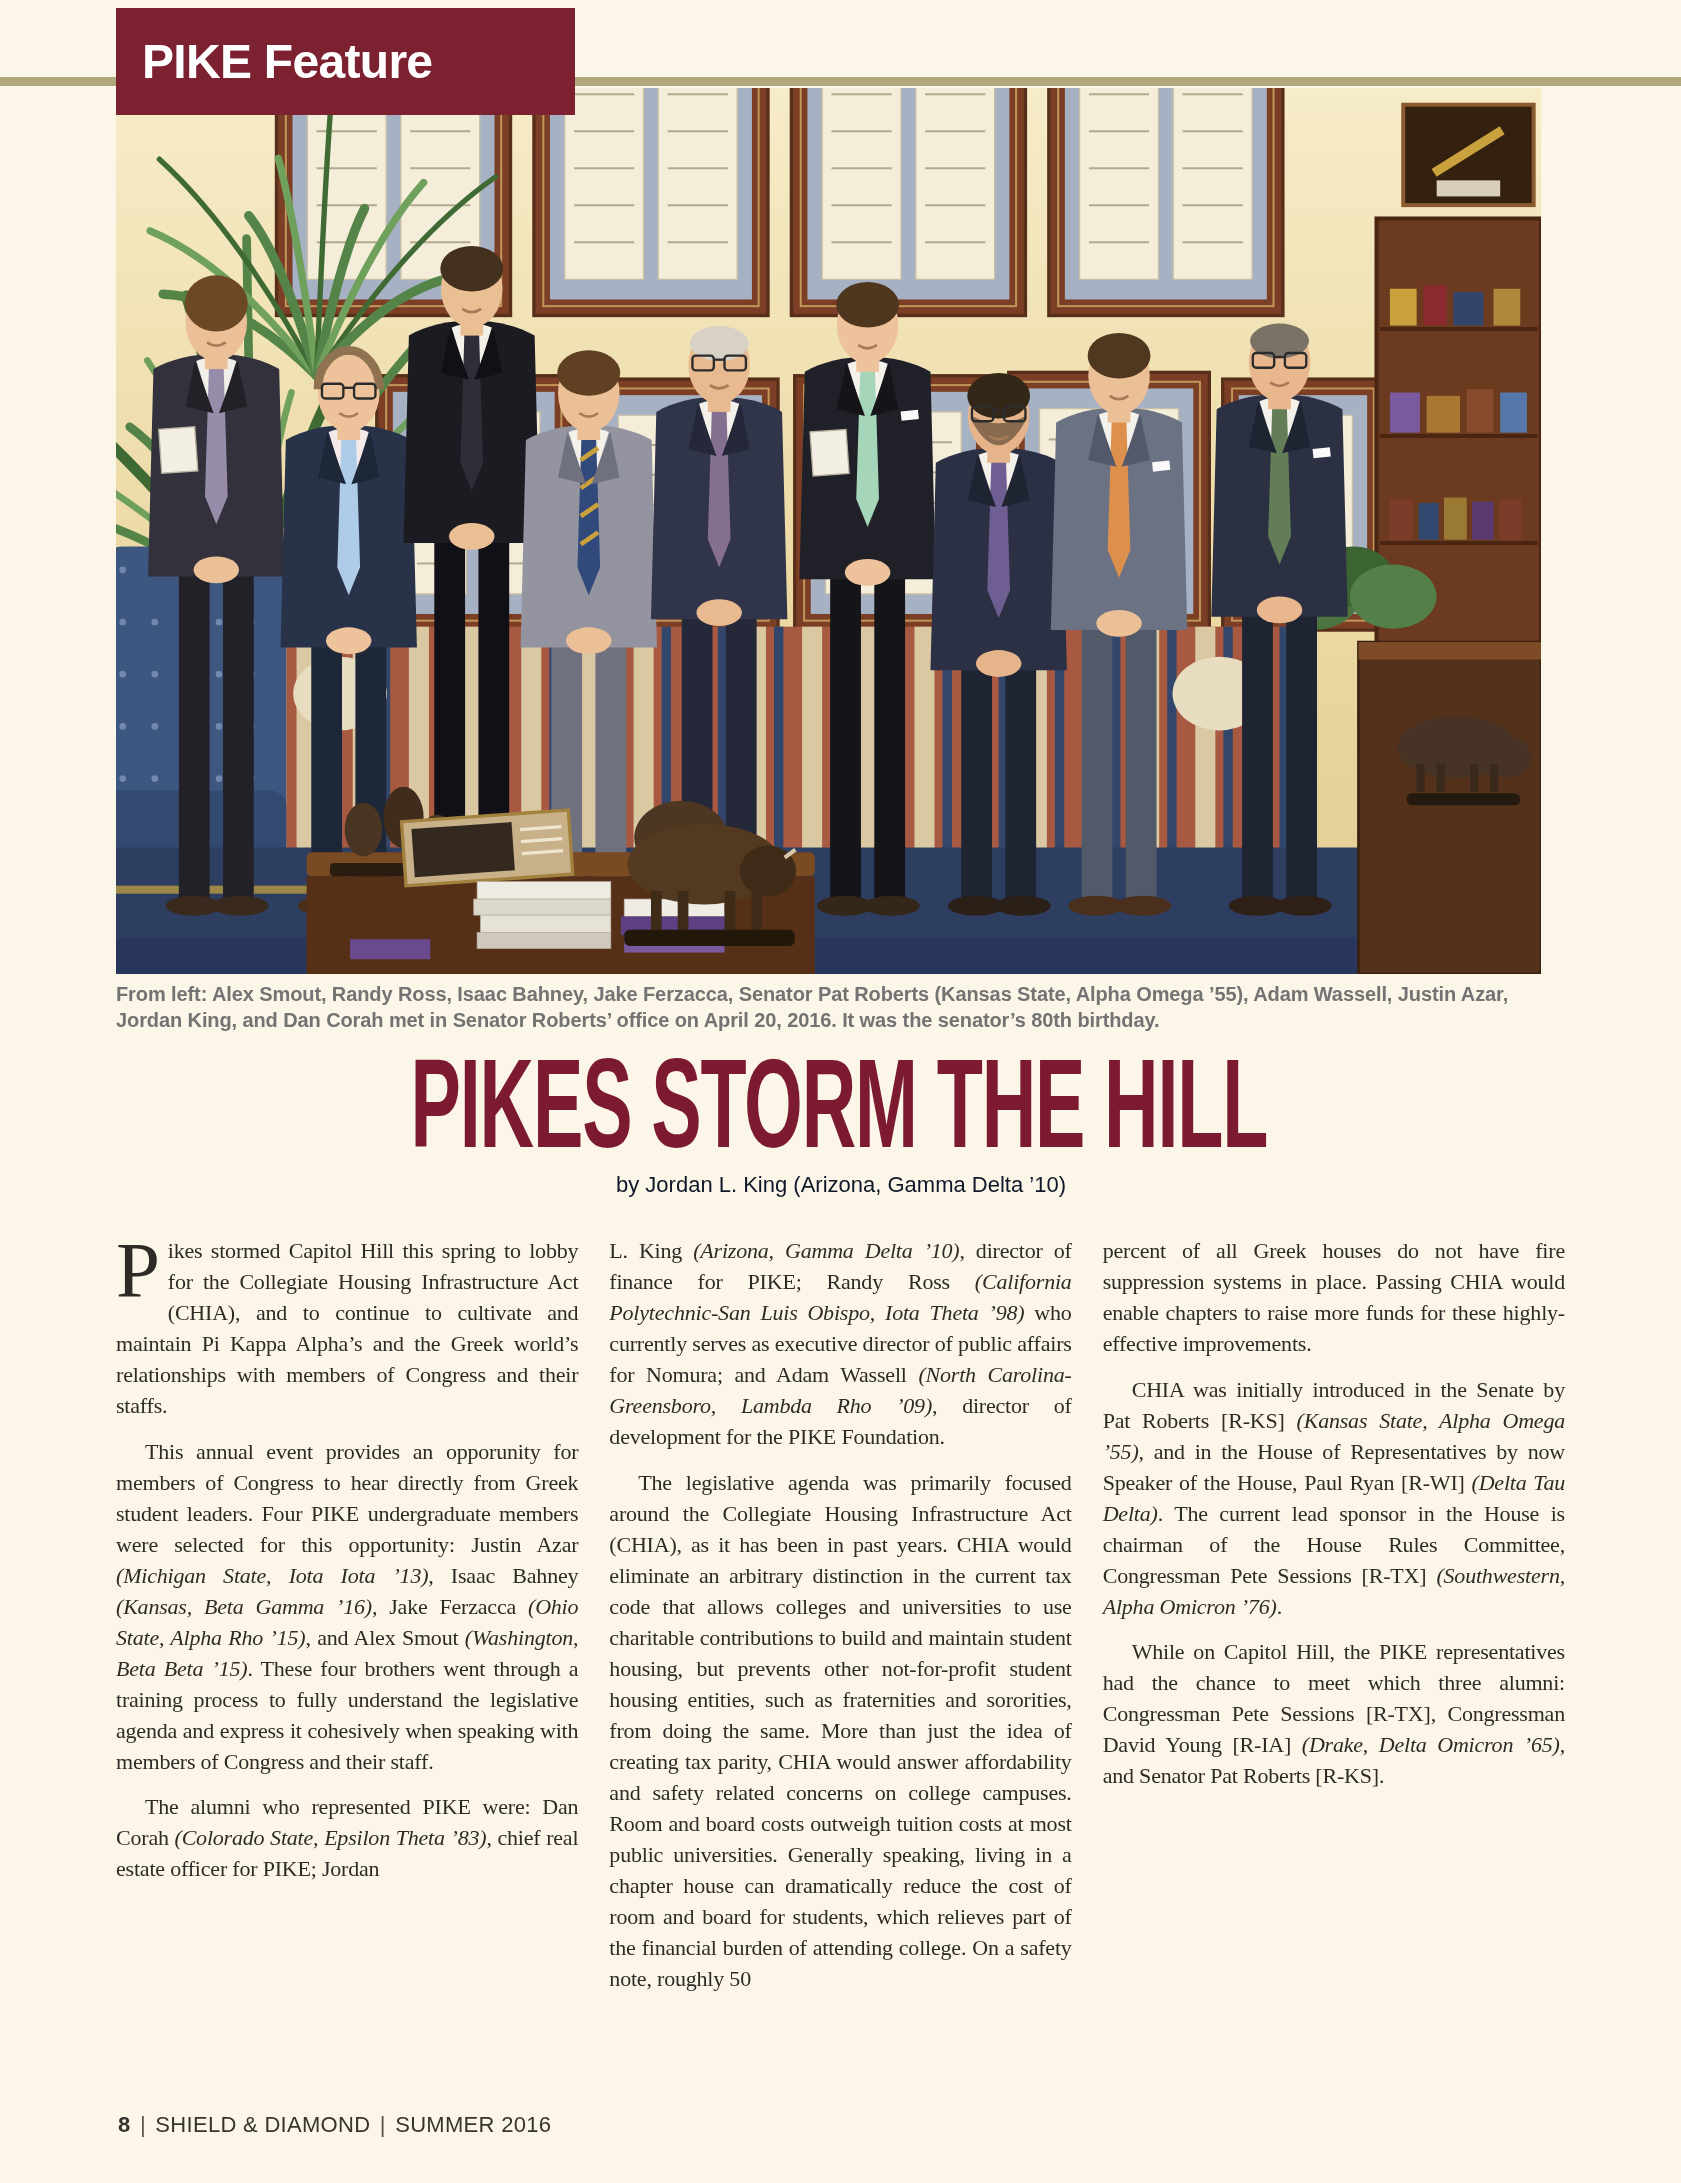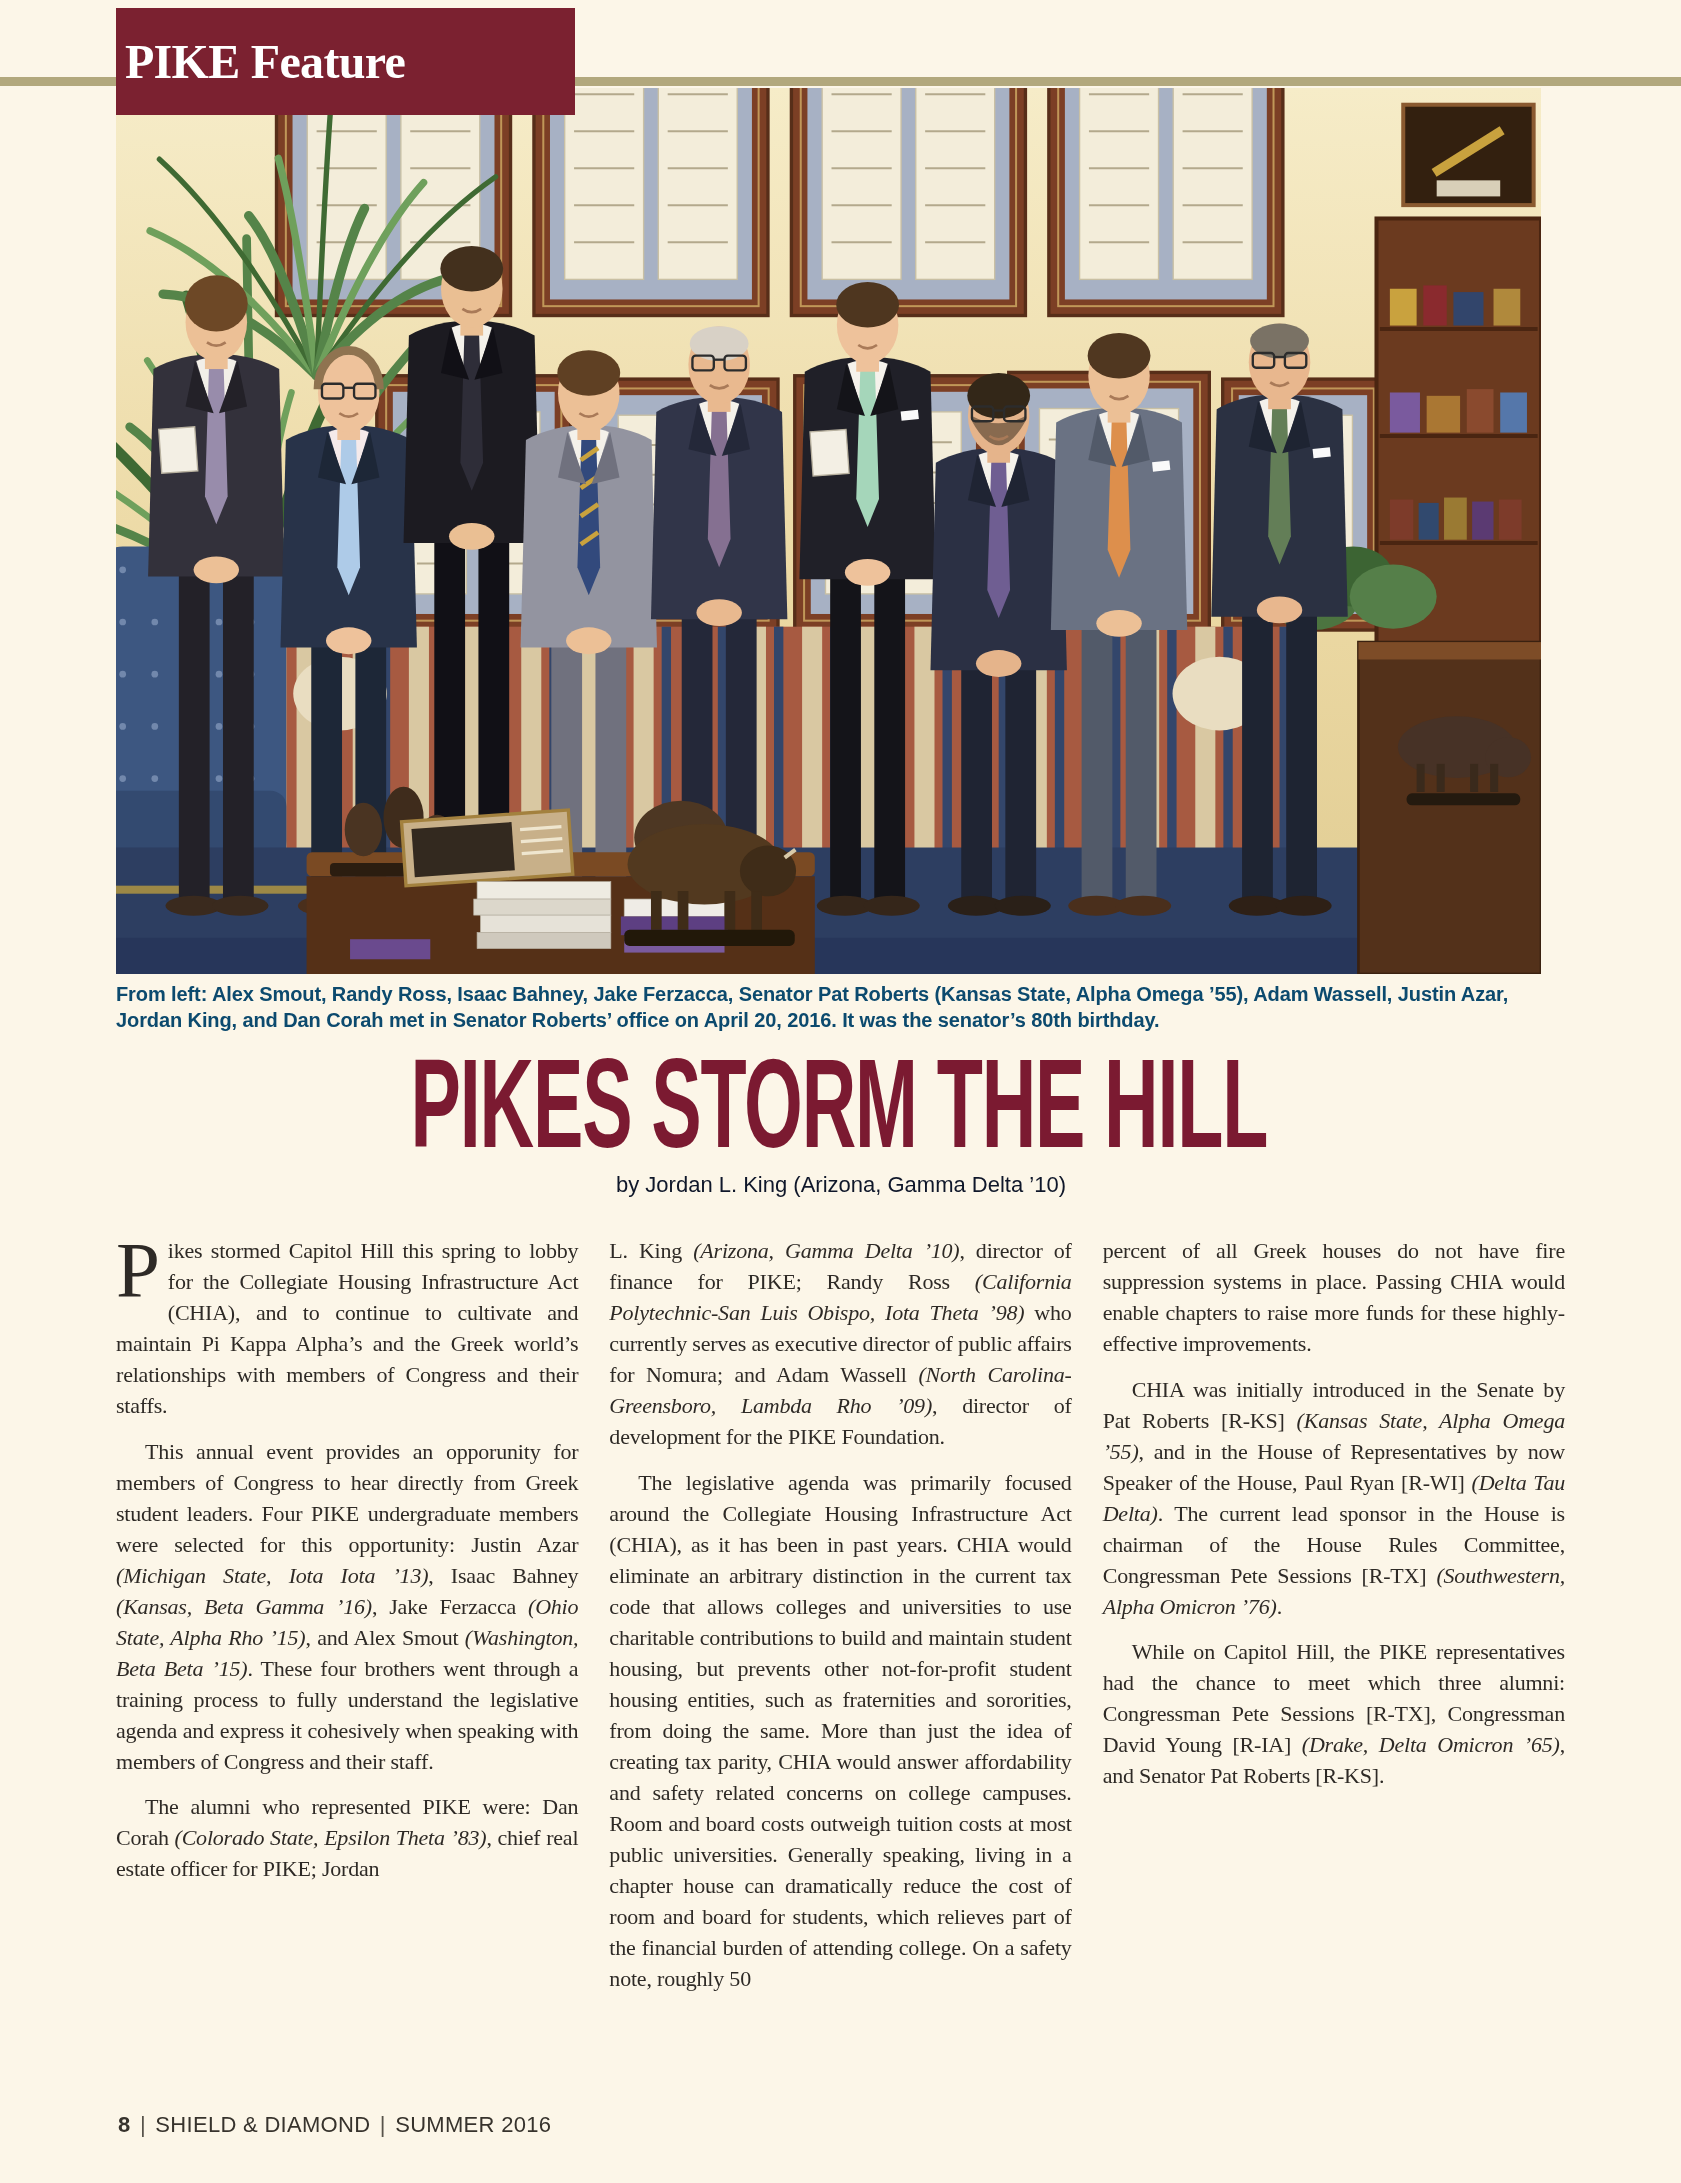--- a/index.html
+++ b/index.html
@@ -4,28 +4,28 @@
 <style>
   html,body{margin:0;padding:0}
   body{
     width:1682px;height:2183px;position:relative;overflow:hidden;
     background:#fcf6e8;
     font-family:"Liberation Sans",sans-serif;
   }
   .rule{position:absolute;left:0;top:77px;width:1682px;height:9.4px;background:#b2a87d;z-index:1}
   .banner{
     position:absolute;left:116px;top:8px;width:459px;height:107px;background:#7b2130;z-index:3;
-    display:flex;align-items:center;padding-left:9px;box-sizing:border-box;font-family:Liberation Serif, serif;
+    display:flex;align-items:center;padding-left:26px;box-sizing:border-box;
   }
   .banner span{color:#ffffff;font-weight:bold;font-size:48px;letter-spacing:-0.7px}
   .photo{position:absolute;left:116px;top:88px;width:1425px;height:886px;z-index:2;overflow:hidden;background:#ecd9a4}
   .photo svg{display:block;width:100%;height:100%}
   .caption{
     position:absolute;left:116px;top:981px;width:1445px;z-index:2;
-    color:#0c4a6e;font-weight:bold;font-size:20px;line-height:26px;letter-spacing:-0.1px;
+    color:#737373;font-weight:bold;font-size:20px;line-height:26px;letter-spacing:-0.1px;
   }
   .title{position:absolute;left:0;top:1041px;width:1678px;text-align:center;color:#7b1a31}
   .title span{
     display:inline-block;transform:scaleX(0.60);transform-origin:center;
     font-size:126px;line-height:126px;font-weight:bold;letter-spacing:-2px;white-space:nowrap;
   }
   .byline{position:absolute;left:0;top:1172px;width:1682px;text-align:center;font-size:22px;color:#0f172a}
   .columns{
     position:absolute;left:116px;top:1235px;width:1449px;display:flex;gap:31px;
     font-family:"Liberation Serif",serif;font-size:22px;line-height:31px;color:#2e2a26;text-align:justify;

